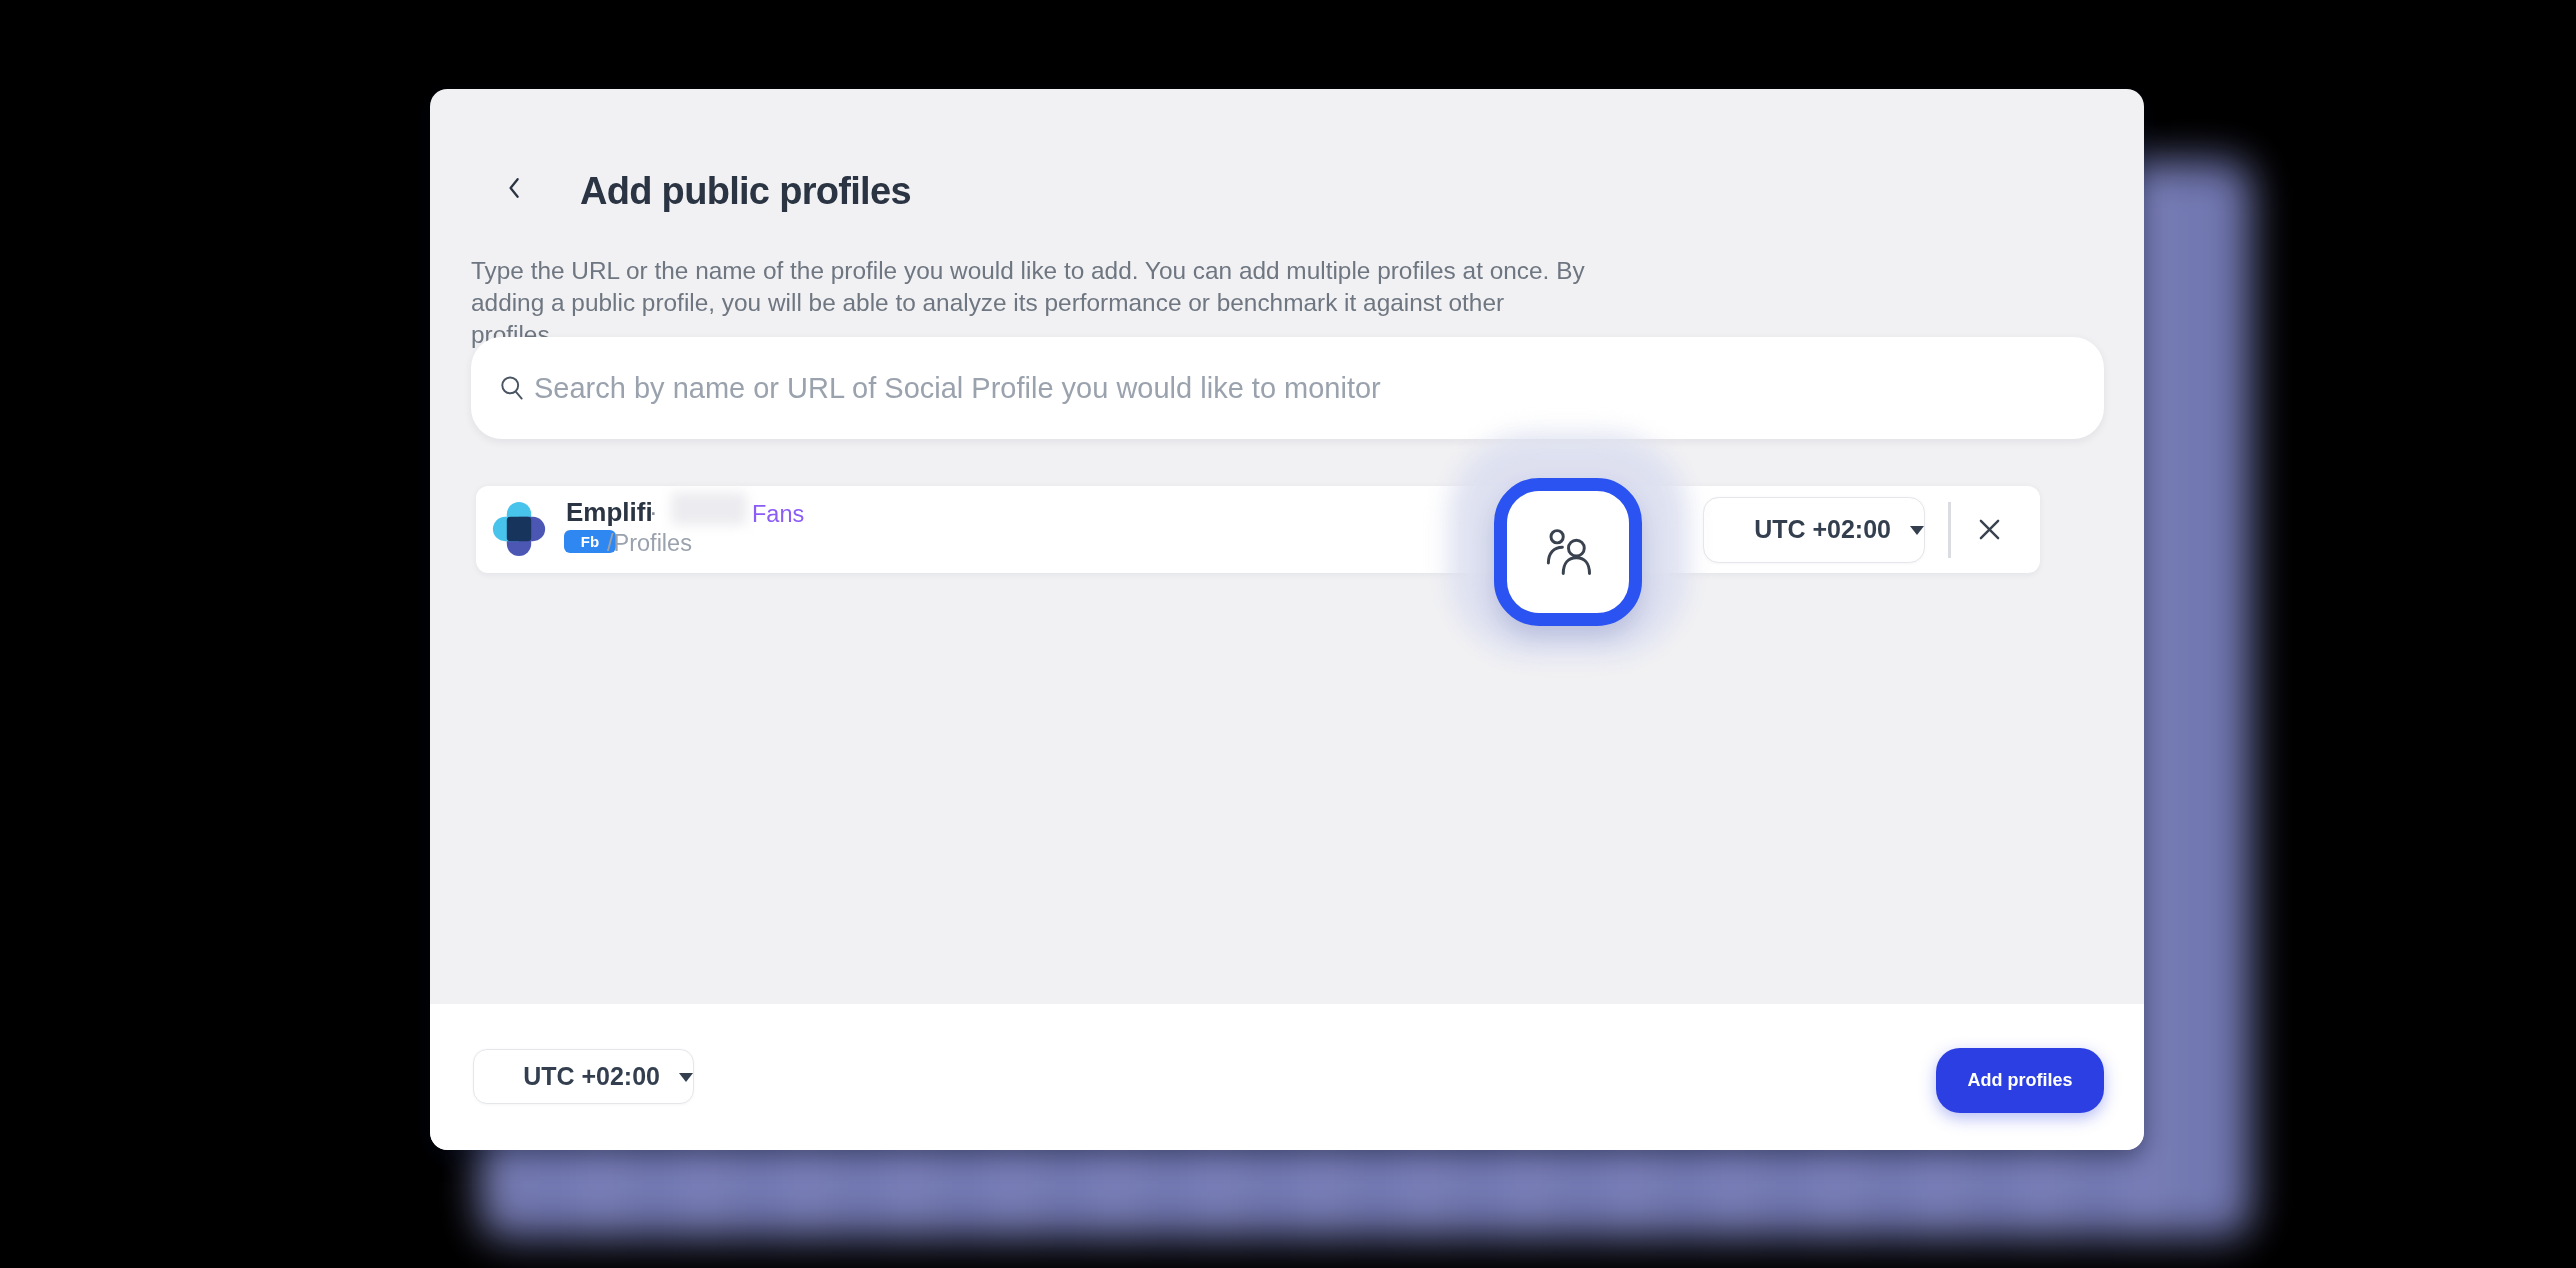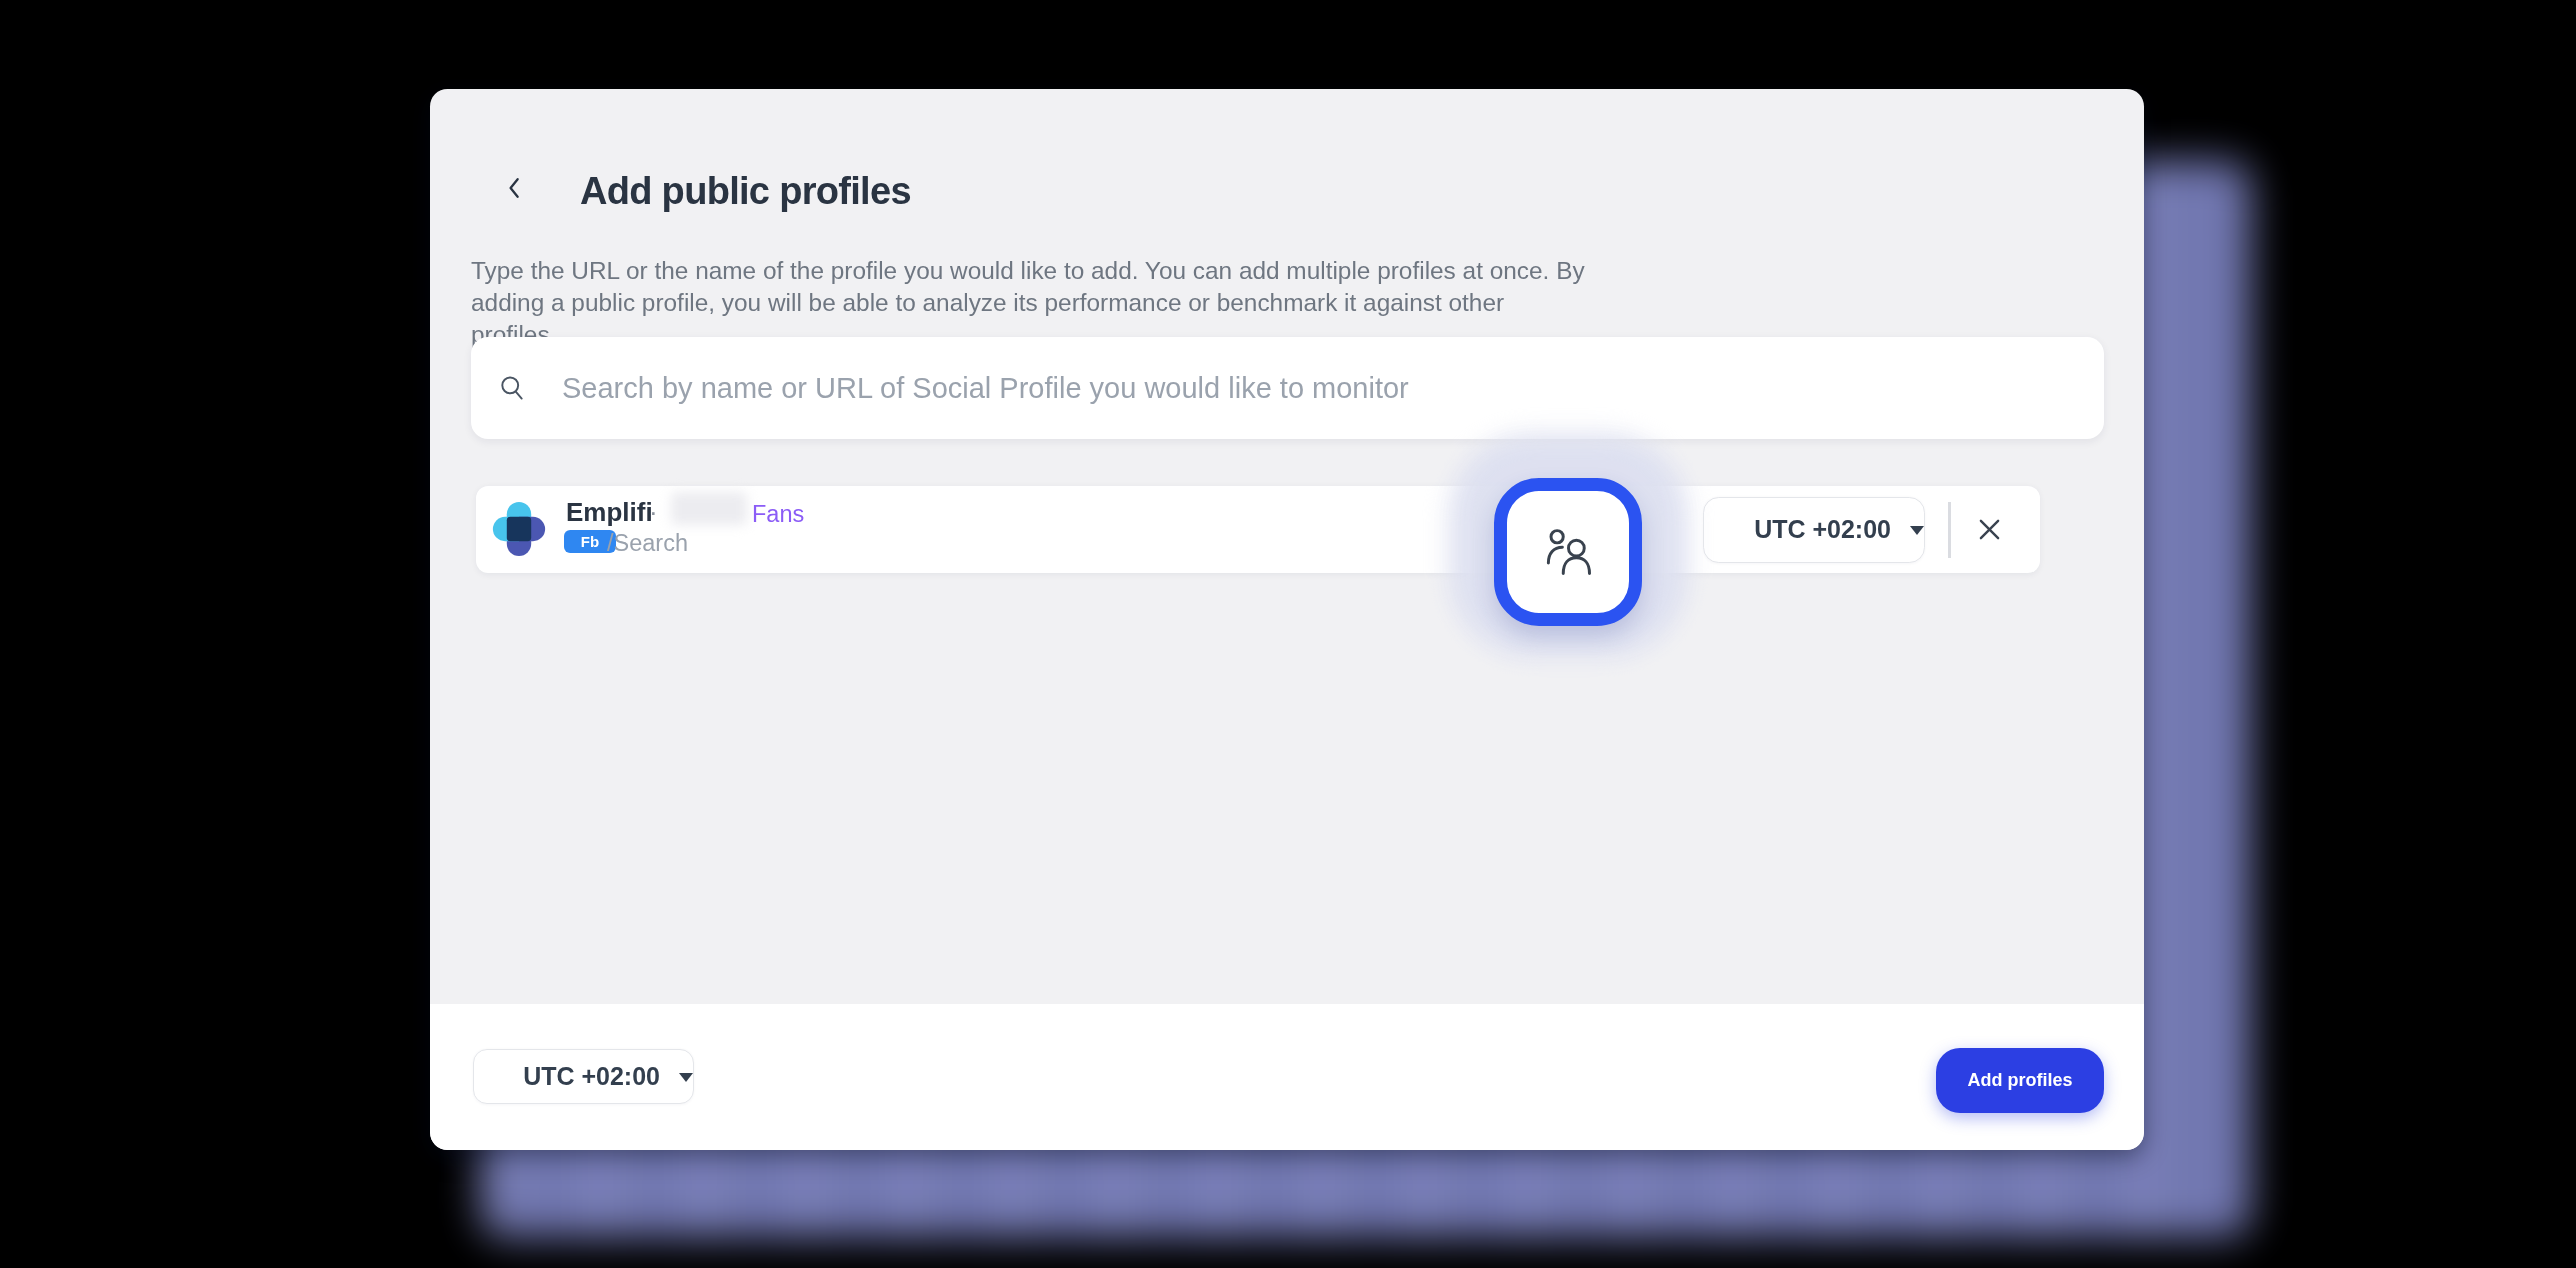--- a/index.html
+++ b/index.html
@@ -62,23 +62,23 @@
   .quota-bar{margin-top:15.7px;width:340px;height:17.4px;border-radius:8.7px;background:var(--progress-track);overflow:hidden;}
   .quota-fill{height:100%;border-radius:8.7px;background:var(--accent-green);}
 
   .description{
     position:absolute;left:41px;top:166px;width:1124px;
     font-size:24.4px;line-height:32px;color:var(--body-text);
   }
 
   .search-bar{
     position:absolute;left:41px;top:248px;width:1633px;height:102px;
-    background:var(--card-bg);border-radius:17px;
+    background:var(--card-bg);border-radius:31px;
     box-shadow:0 2.6px 8.7px rgba(25,35,70,.07);
-    display:flex;align-items:center;padding:0 26px;gap:35px;
+    display:flex;align-items:center;padding:0 26px;gap:7px;
   }
   .search-bar input{
     flex:1;border:none;outline:none;background:transparent;
     font-family:inherit;font-size:29px;color:var(--title-text);
   }
   .search-bar input::placeholder{color:var(--muted-text);}
 
   .profile-row{
     position:absolute;left:46px;top:397px;width:1564px;height:87px;
     background:var(--card-bg);border-radius:12.2px;
@@ -188,21 +188,21 @@
           <rect x="17" y="18" width="28" height="28" rx="4" fill="#17355C"></rect>
         </svg>
       </span>
 
       <span class="p-name">Emplifi</span>
       <span class="p-dot">·</span>
       <span class="p-blur"></span>
       <span class="p-fans">Fans</span>
 
       <span class="fb-badge">Fb</span>
-      <span class="p-handle">/Search</span>
+      <span class="p-handle">/Profiles</span>
 
       <button class="tz-btn tz-row">
         <span>UTC +02:00</span>
         <span class="caret"></span>
       </button>
 
       <span class="row-divider"></span>
 
       <button class="remove-btn">
         <span>

